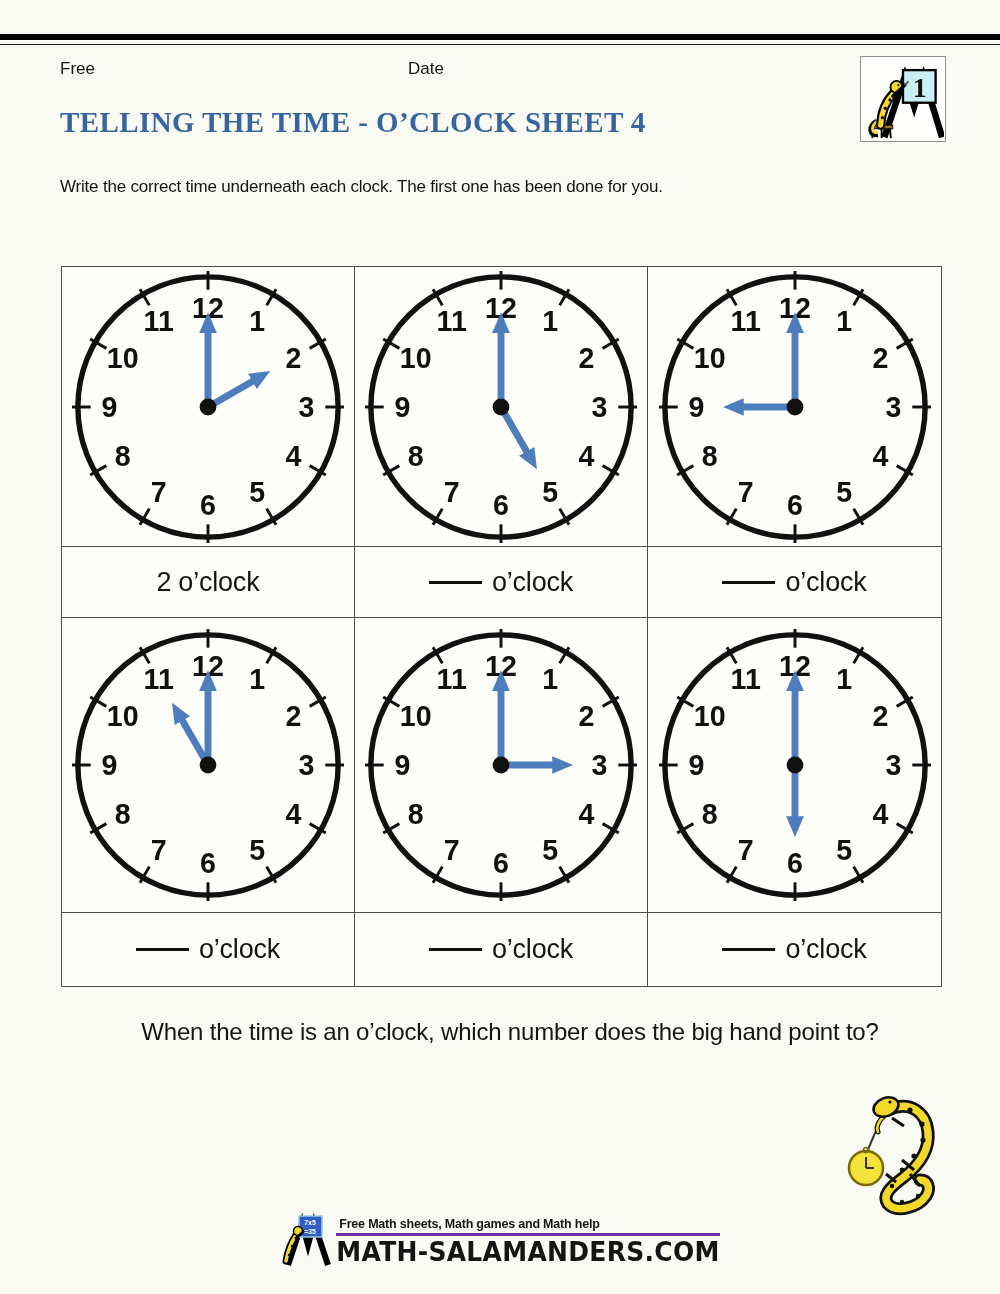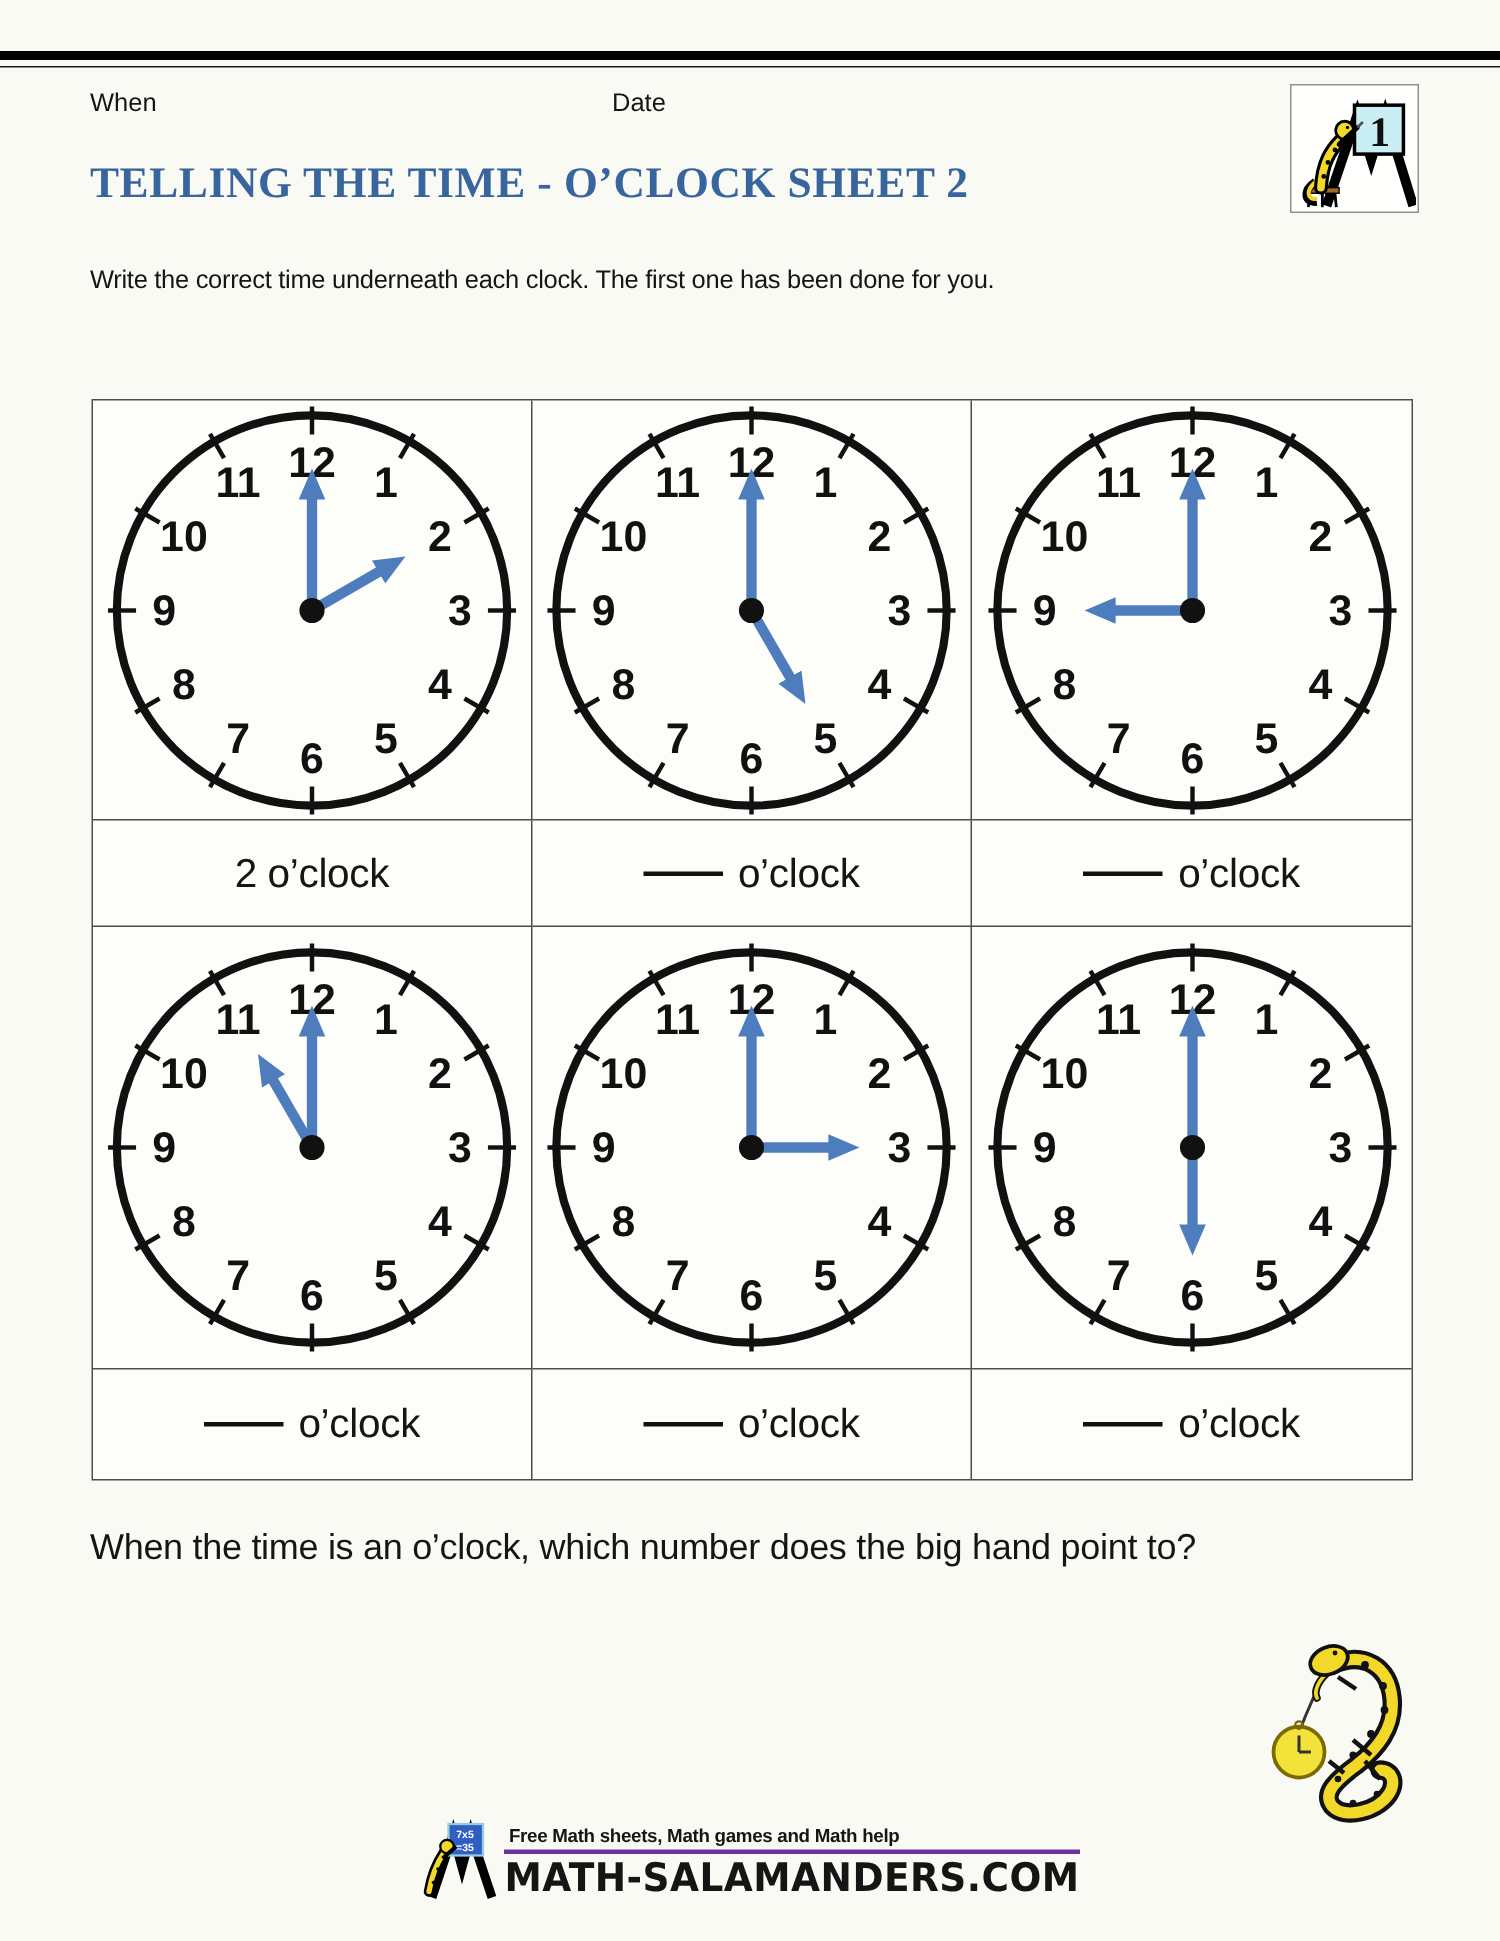--- a/index.html
+++ b/index.html
@@ -49,42 +49,42 @@
   .cell:nth-child(n+10){border-bottom:none;}
   .answer-cell{font-size:27px;letter-spacing:-.2px;white-space:nowrap;}
   .answer-blank{
     display:inline-block;width:53px;height:0;
     border-bottom:3px solid #111;
     vertical-align:-7px;margin-right:10px;
   }
   .answer-value{margin-right:7px;}
   .question{
     position:absolute;left:60px;top:1018px;width:900px;margin:0;
-    font-size:24px;letter-spacing:-.2px;
+    font-size:24px;letter-spacing:-.2px;text-align:center;
   }
   .salamander-illustration{position:absolute;left:826px;top:1082px;}
   .footer{position:absolute;left:0;top:1211px;width:1000px;display:flex;justify-content:center;}
   .footer-inner{display:flex;align-items:flex-end;}
   .footer-text{display:flex;flex-direction:column;margin-left:2px;}
   .footer-tagline{font-size:12.5px;font-weight:bold;letter-spacing:-.2px;padding-left:3px;}
   .footer-rule{height:3px;background:#7030A0;margin:2px 0 2px 0;}
   .footer-site{
     font-size:25px;font-weight:bold;letter-spacing:.3px;
     font-family:"DejaVu Sans",sans-serif;transform:scaleY(1.05);transform-origin:bottom left;
   }
 </style>
 </head>
 <body>
 
 <div>
 
   <div class="rule-thick"></div>
   <div class="rule-thin"></div>
 
-  <div class="name-label">When</div>
+  <div class="name-label">Free</div>
   <div class="date-label">Date</div>
 
   <div class="logo-box">
     <svg width="82" height="82" viewBox="0 0 88 88">
 
       <path d="M24,85 L46,20 L56,52 L66,20 L86,85" fill="none" stroke="#000" stroke-width="7" stroke-linejoin="miter"></path>
 
       <rect x="44" y="13" width="35" height="35" fill="#C9EFF4" stroke="#000" stroke-width="2.5"></rect>
       <text x="62" y="42" text-anchor="middle" font-family="Liberation Serif,serif" font-weight="bold" font-size="30" fill="#111">1</text>
 
@@ -104,21 +104,21 @@
       <circle cx="30" cy="45" r="1.7" fill="#000"></circle>
 
       <circle cx="37" cy="31" r="6.5" fill="#F2D829" stroke="#000" stroke-width="2"></circle>
       <circle cx="39" cy="29" r="1.2" fill="#000"></circle>
 
       <path d="M33,41 L46,29" fill="none" stroke="#000" stroke-width="3.5" stroke-linecap="round"></path>
       <path d="M46,29 L50,25" fill="none" stroke="#555" stroke-width="2"></path>
     </svg>
   </div>
 
-  <h1 class="page-title">TELLING THE TIME - O’CLOCK SHEET 2</h1>
+  <h1 class="page-title">TELLING THE TIME - O’CLOCK SHEET 4</h1>
 
   <p class="instructions">Write the correct time underneath each clock. The first one has been done for you.</p>
 
   <div class="grid" id="grid">
       <div class="cell clock-cell">
         <svg width="276" height="276" viewBox="0 0 280 280">
           <defs>
             <marker id="ah0" markerUnits="userSpaceOnUse" markerWidth="30" markerHeight="30" refX="3" refY="10" orient="auto">
               <path d="M0,1 L21,10 L0,19 Z" fill="#4E7DBE"></path>
             </marker>

